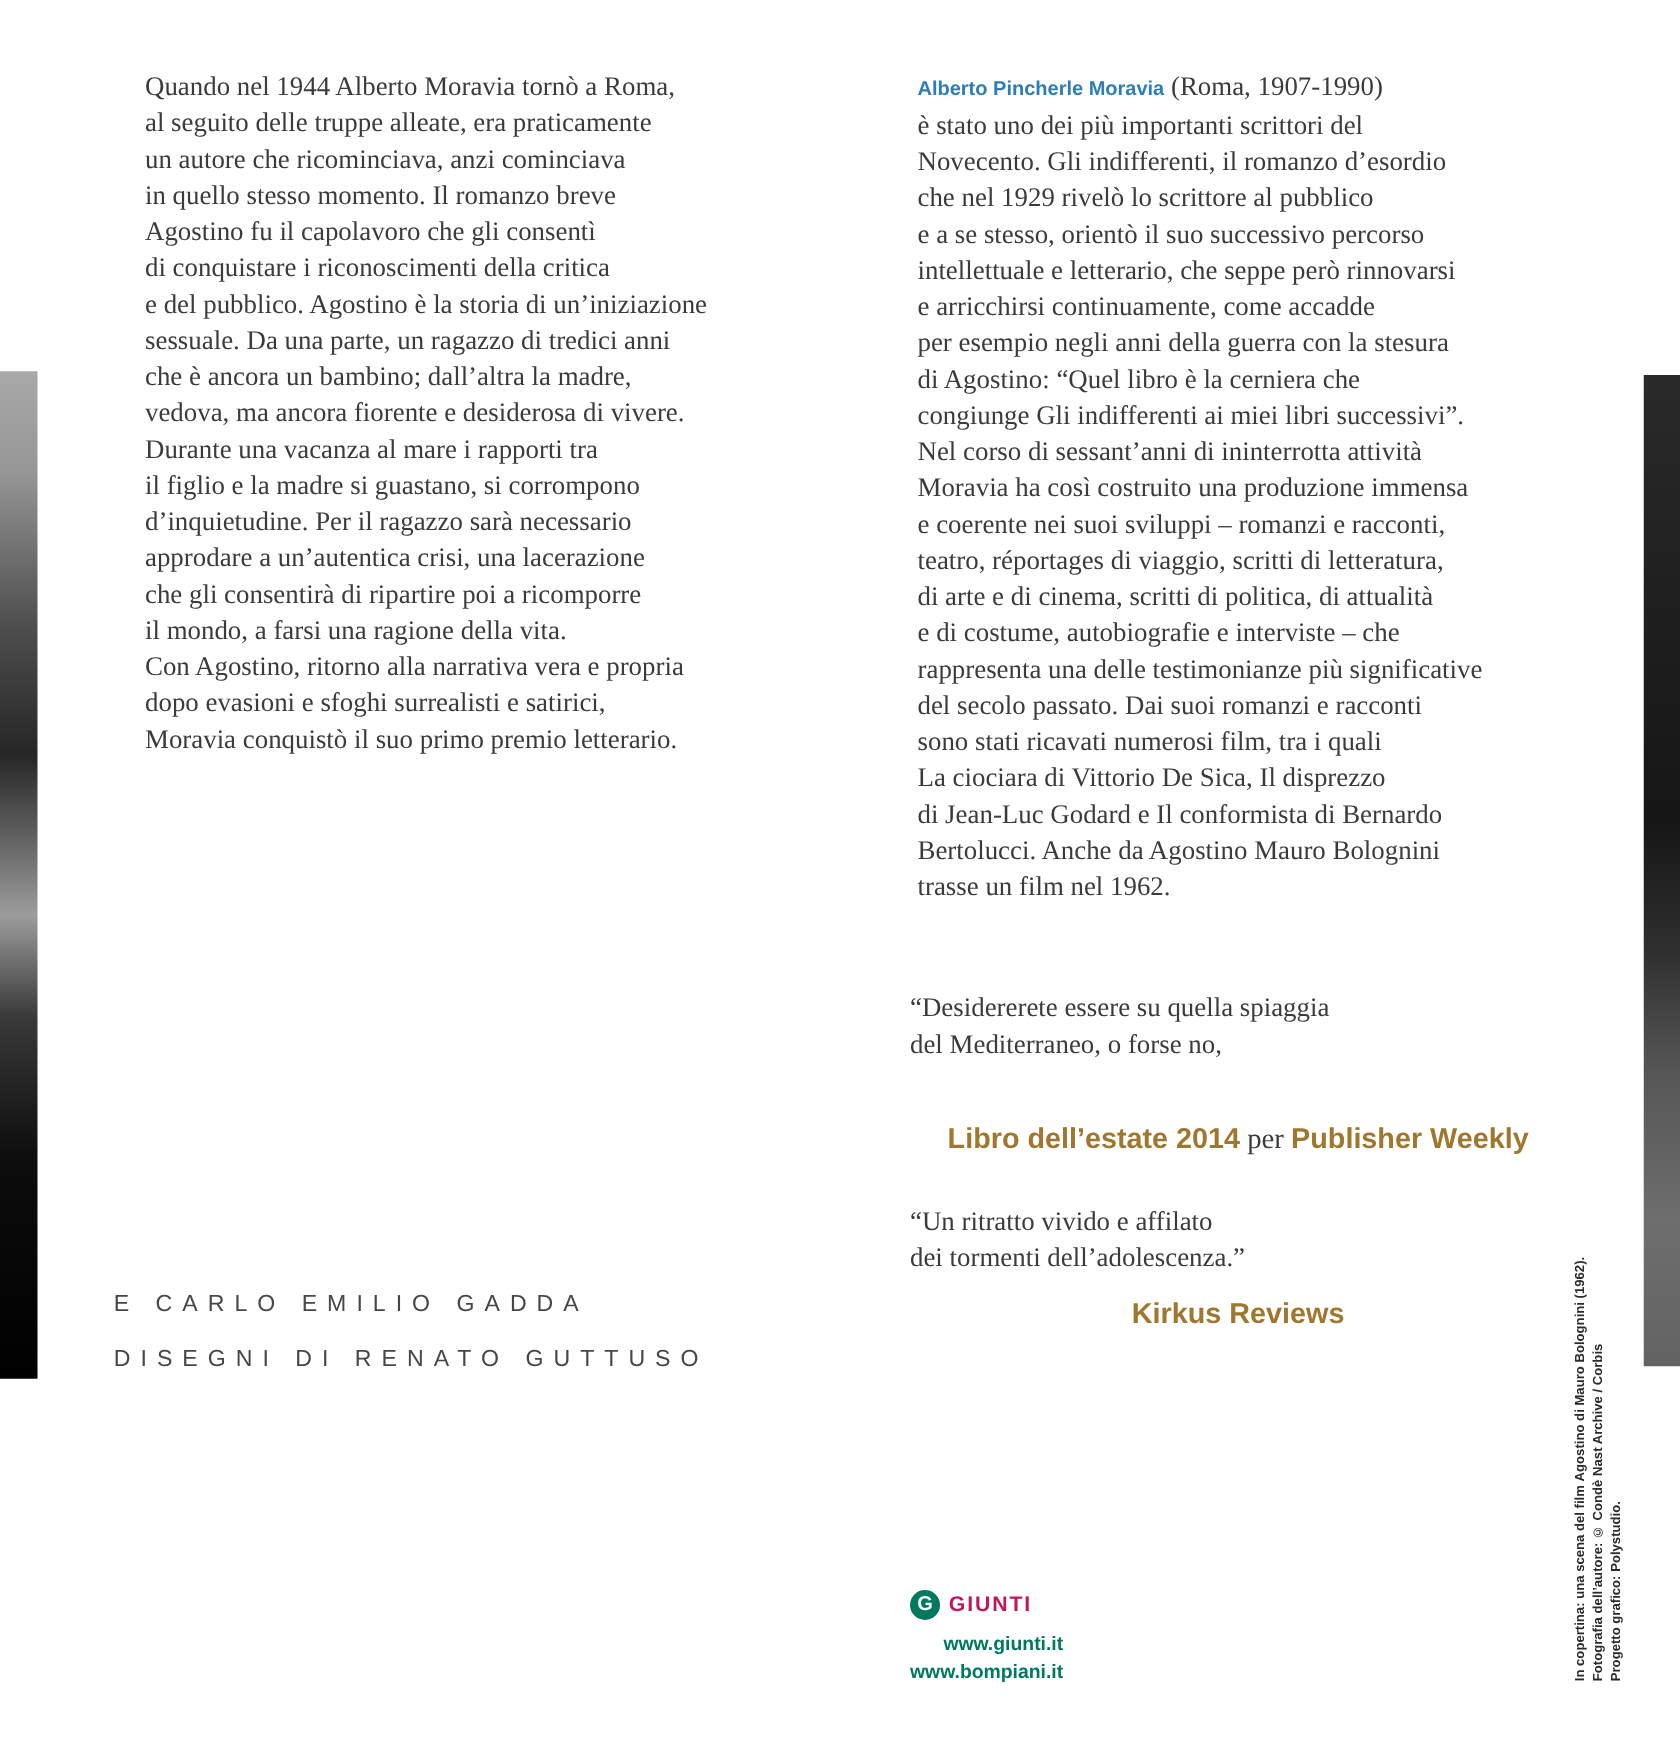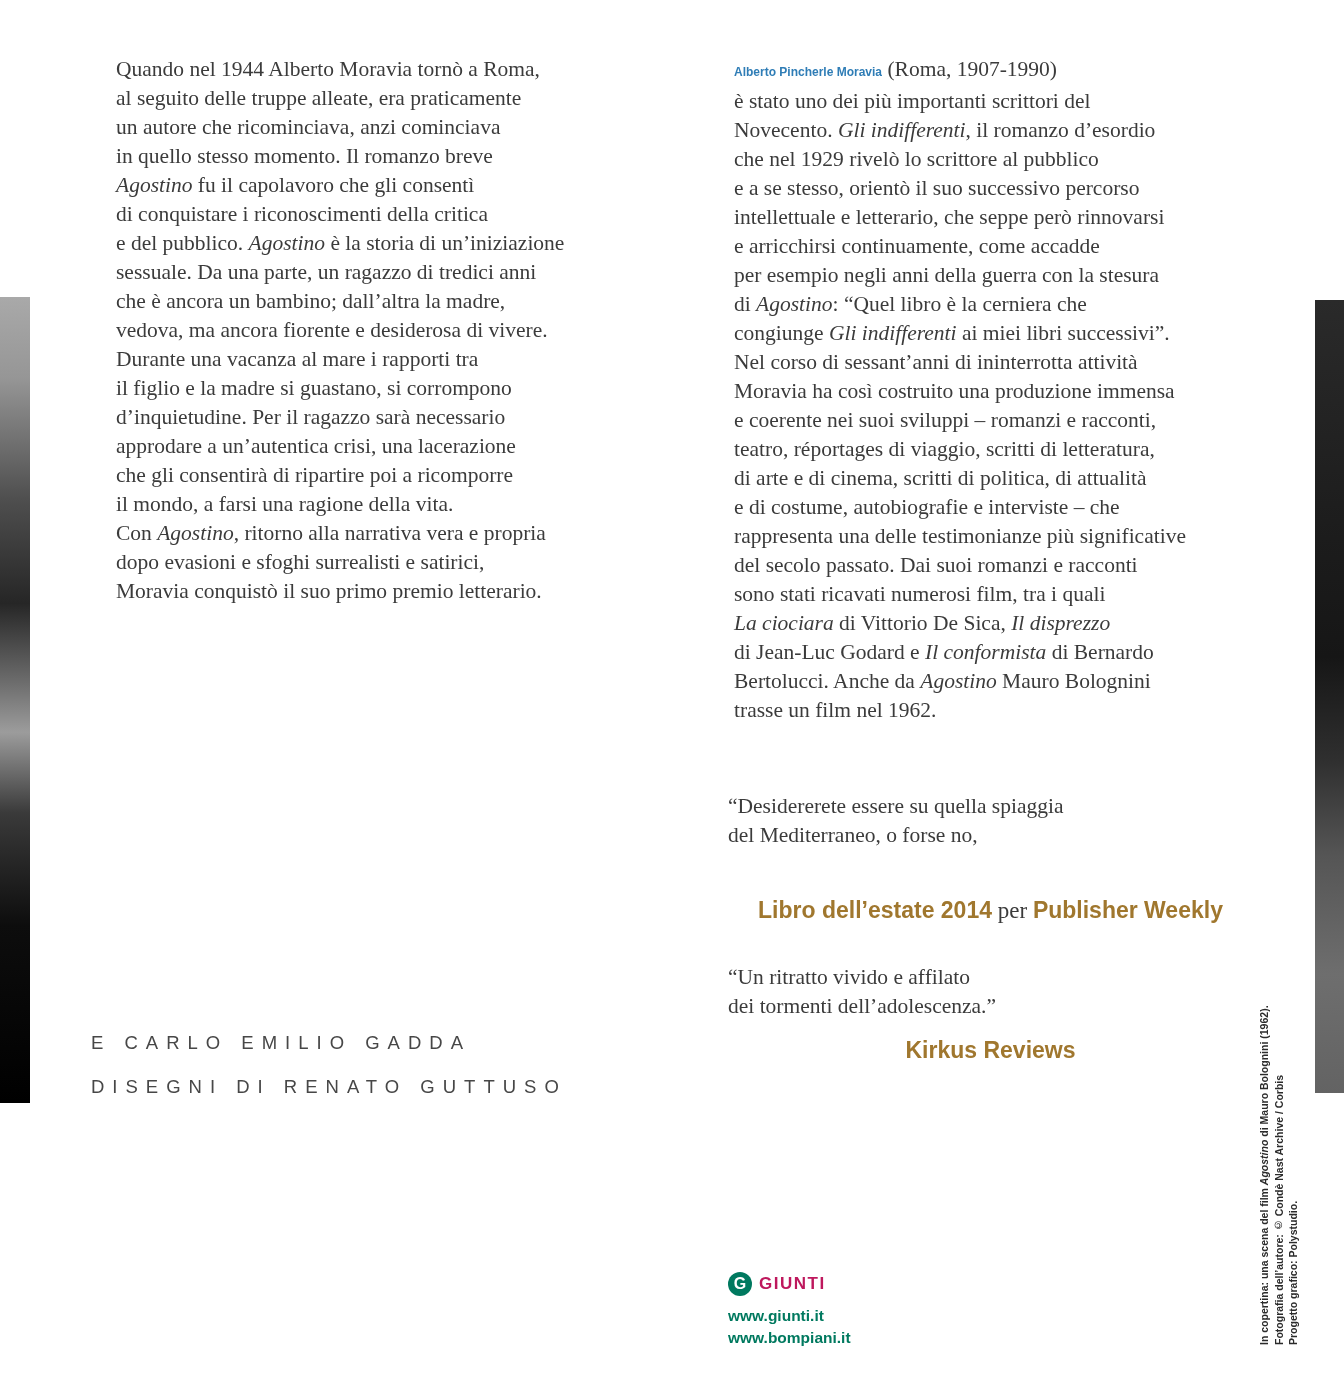--- a/index.html
+++ b/index.html
@@ -32,25 +32,25 @@
   .body-text {
     position: absolute;
     font-size: 21.5px;
     line-height: 29px;
     color: var(--body-text, #3b3b3b);
     white-space: nowrap;
   }
   .synopsis { left: 90px; top: 55px; width: 600px; margin-left: 26px; }
   .bio      { left: 734px; top: 55px; width: 560px; }
 
-  .run-i { font-style: italic; }
+  .run-i { }
   .run-name {
     font-family: "Liberation Sans", sans-serif;
     font-weight: bold;
-    font-size: 12px;
+    font-size: 16px;
     color: var(--accent-blue, #2f7db6);
   }
   .run-plainserif {
     font-family: "Liberation Serif", serif;
     font-weight: normal;
     color: var(--body-text, #3b3b3b);
   }
 
   
   .credits {
@@ -113,20 +113,21 @@
     font-size: 17px;
     letter-spacing: 1.5px;
     color: #be185d;
   }
   .link {
     font-family: "Liberation Sans", sans-serif;
     font-weight: bold;
     font-size: 15.5px;
     line-height: 22px;
     color: var(--accent-green, #00795f);
+    text-align: right;
   }
 
   
   .spine-credits {
     position: absolute;
     right: 44px; top: 1020px; height: 325px;
     writing-mode: vertical-rl;
     transform: rotate(180deg);
     font-family: "Liberation Sans", sans-serif;
     font-weight: bold;

